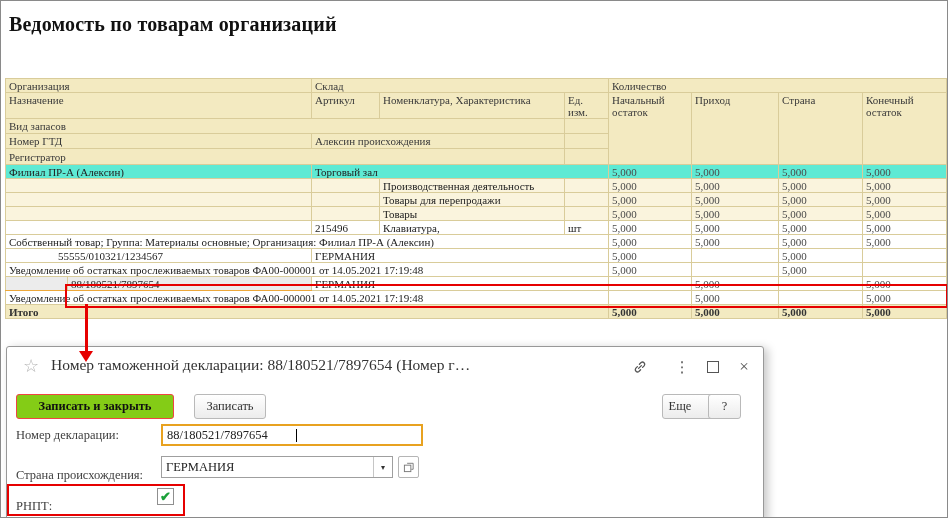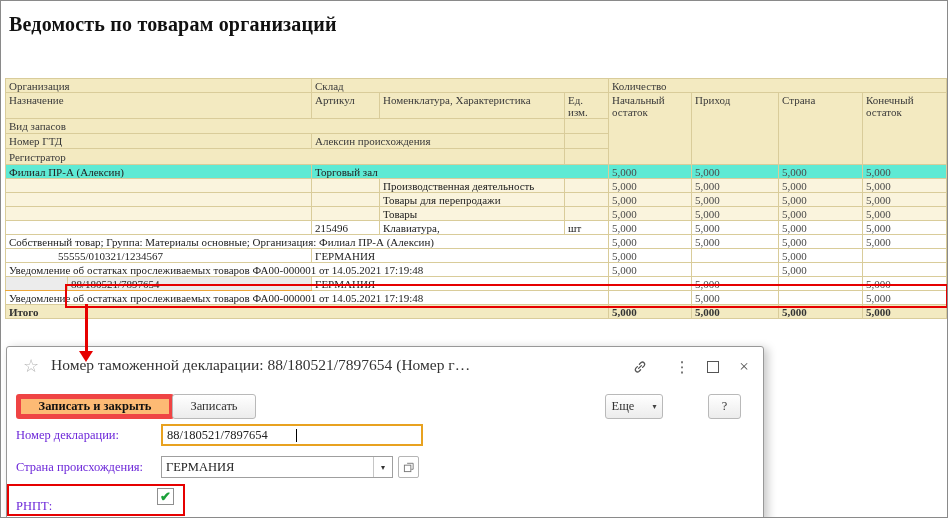--- a/index.html
+++ b/index.html
@@ -42,28 +42,28 @@
   .winicon{position:absolute;top:11px;width:18px;height:18px;display:flex;align-items:center;justify-content:center;
            color:#555;cursor:pointer}
   #ic-link{left:624px}
   #ic-kebab{left:666px;font-size:15px}
   #ic-max{left:697px}
   #ic-max .sq{width:10px;height:10px;border:1.5px solid #555}
   #ic-close{left:728px;font-size:17px}
 
   .btn{position:absolute;top:47px;height:25px;border-radius:3px;font-size:12.5px;display:flex;
        align-items:center;justify-content:center;box-sizing:border-box;cursor:pointer}
-  #btn-save-close{left:9px;width:158px;background:#fdba74;border:5px solid #ef4444;font-weight:bold;color:#111}
-  #btn-save{left:165px;width:84px;background:linear-gradient(#ffffff,#ececec);border:1px solid #b9b9b9;color:#333}
-  #btn-more{left:598px;width:58px;background:linear-gradient(#ffffff,#ececec);border:1px solid #b9b9b9;color:#333;gap:18px}
+  #btn-save-close{left:9px;width:158px;background:#84cc16;border:1px solid #ef4444;font-weight:bold;color:#111}
+  #btn-save{left:187px;width:72px;background:linear-gradient(#ffffff,#ececec);border:1px solid #b9b9b9;color:#333}
+  #btn-more{left:655px;width:58px;background:linear-gradient(#ffffff,#ececec);border:1px solid #b9b9b9;color:#333;gap:18px}
   #btn-more .dd{font-size:8px;color:#444}
   #btn-help{left:701px;width:33px;background:linear-gradient(#ffffff,#ececec);border:1px solid #b9b9b9;color:#333}
 
-  .f-label{position:absolute;left:9px;font-size:12.5px;color:#6d28d9}
-  #lbl-decl{top:81px} #lbl-country{top:113px} #lbl-rnpt{top:152px}
+  .f-label{position:absolute;left:9px;font-size:12.5px;color:#404040}
+  #lbl-decl{top:81px} #lbl-country{top:121px} #lbl-rnpt{top:152px}
   #in-decl{position:absolute;left:154px;top:77px;width:262px;height:22px;border:2px solid #e8a220;
            box-sizing:border-box;display:flex;align-items:center;padding:0 4px;font-size:12.5px;color:#222;background:#fff}
   .caret{display:inline-block;width:1px;height:13px;background:#000;margin-left:28px}
   #combo-country{position:absolute;left:154px;top:109px;width:232px;height:22px;border:1px solid #9f9f9f;
                  box-sizing:border-box;display:flex;background:#fff}
   .combo-text{flex:1;padding:3px 4px;font-size:12.5px;color:#222;white-space:nowrap;overflow:hidden}
   .combo-dd{width:18px;border-left:1px solid #c6c6c6;display:flex;align-items:center;justify-content:center;
             font-size:8px;color:#333;cursor:pointer}
   #btn-open-country{position:absolute;left:391px;top:109px;width:21px;height:22px;border:1px solid #b5b5b5;
                     border-radius:2px;background:#fff;box-sizing:border-box;display:flex;align-items:center;

